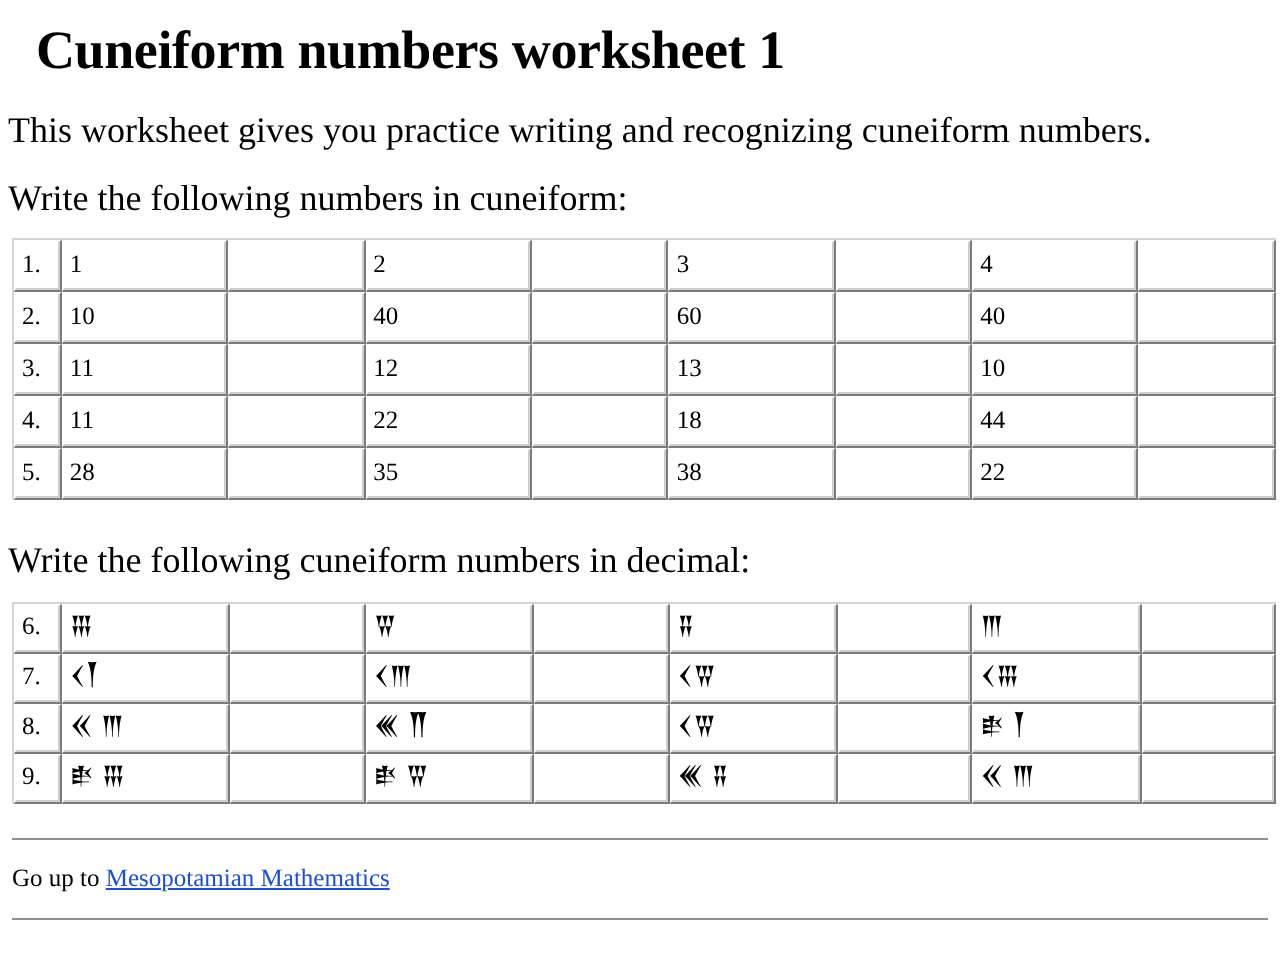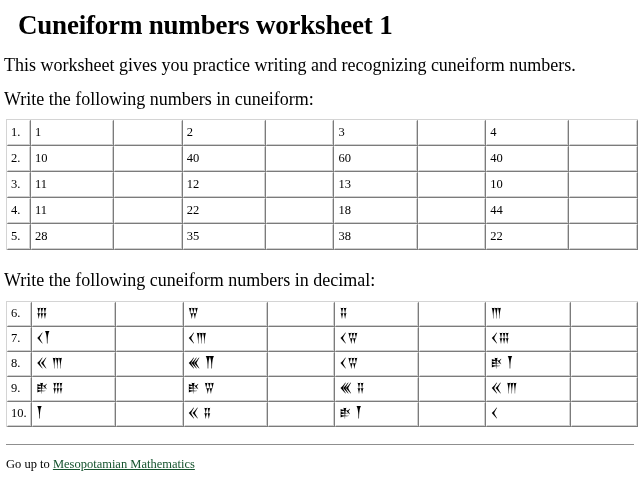--- a/index.html
+++ b/index.html
@@ -84,21 +84,21 @@
     width: 628px;
   }
   hr.rule.bottom {
     margin: 12px 2px 0 2px;
   }
   p.footer {
     margin: 0 0 0 2px;
     font-size: 12.5px;
   }
   a.link {
-    color: #14532d;
+    color: #1d4ed8;
     text-decoration: underline;
     text-align: center;
   }
 </style>
 </head>
 <body>
 
 <h1>Cuneiform numbers worksheet 1</h1>
 
 <p class="para">This worksheet gives you practice writing and recognizing cuneiform numbers.</p>
@@ -208,31 +208,20 @@
       <td class="numcol">9.</td>
       <td class="qcell glyph">𒑒 𒐋</td>
       <td class="acell"></td>
       <td class="qcell glyph">𒑒 𒐊</td>
       <td class="acell"></td>
       <td class="qcell glyph">𒌍 𒐉</td>
       <td class="acell"></td>
       <td class="qcell glyph">𒎙 𒐈</td>
       <td class="acell"></td>
     </tr>
-    <tr>
-      <td class="numcol">10.</td>
-      <td class="qcell glyph">𒐕</td>
-      <td class="acell"></td>
-      <td class="qcell glyph">𒎙 𒐉</td>
-      <td class="acell"></td>
-      <td class="qcell glyph">𒑒 𒐕</td>
-      <td class="acell"></td>
-      <td class="qcell glyph">𒌋</td>
-      <td class="acell"></td>
-    </tr>
   </tbody>
 </table>
 
 <hr class="rule">
 
 <p class="footer"><span>Go up to </span><a class="link" href="#">Mesopotamian Mathematics</a></p>
 
 <hr class="rule bottom">
 
 </body></html>

